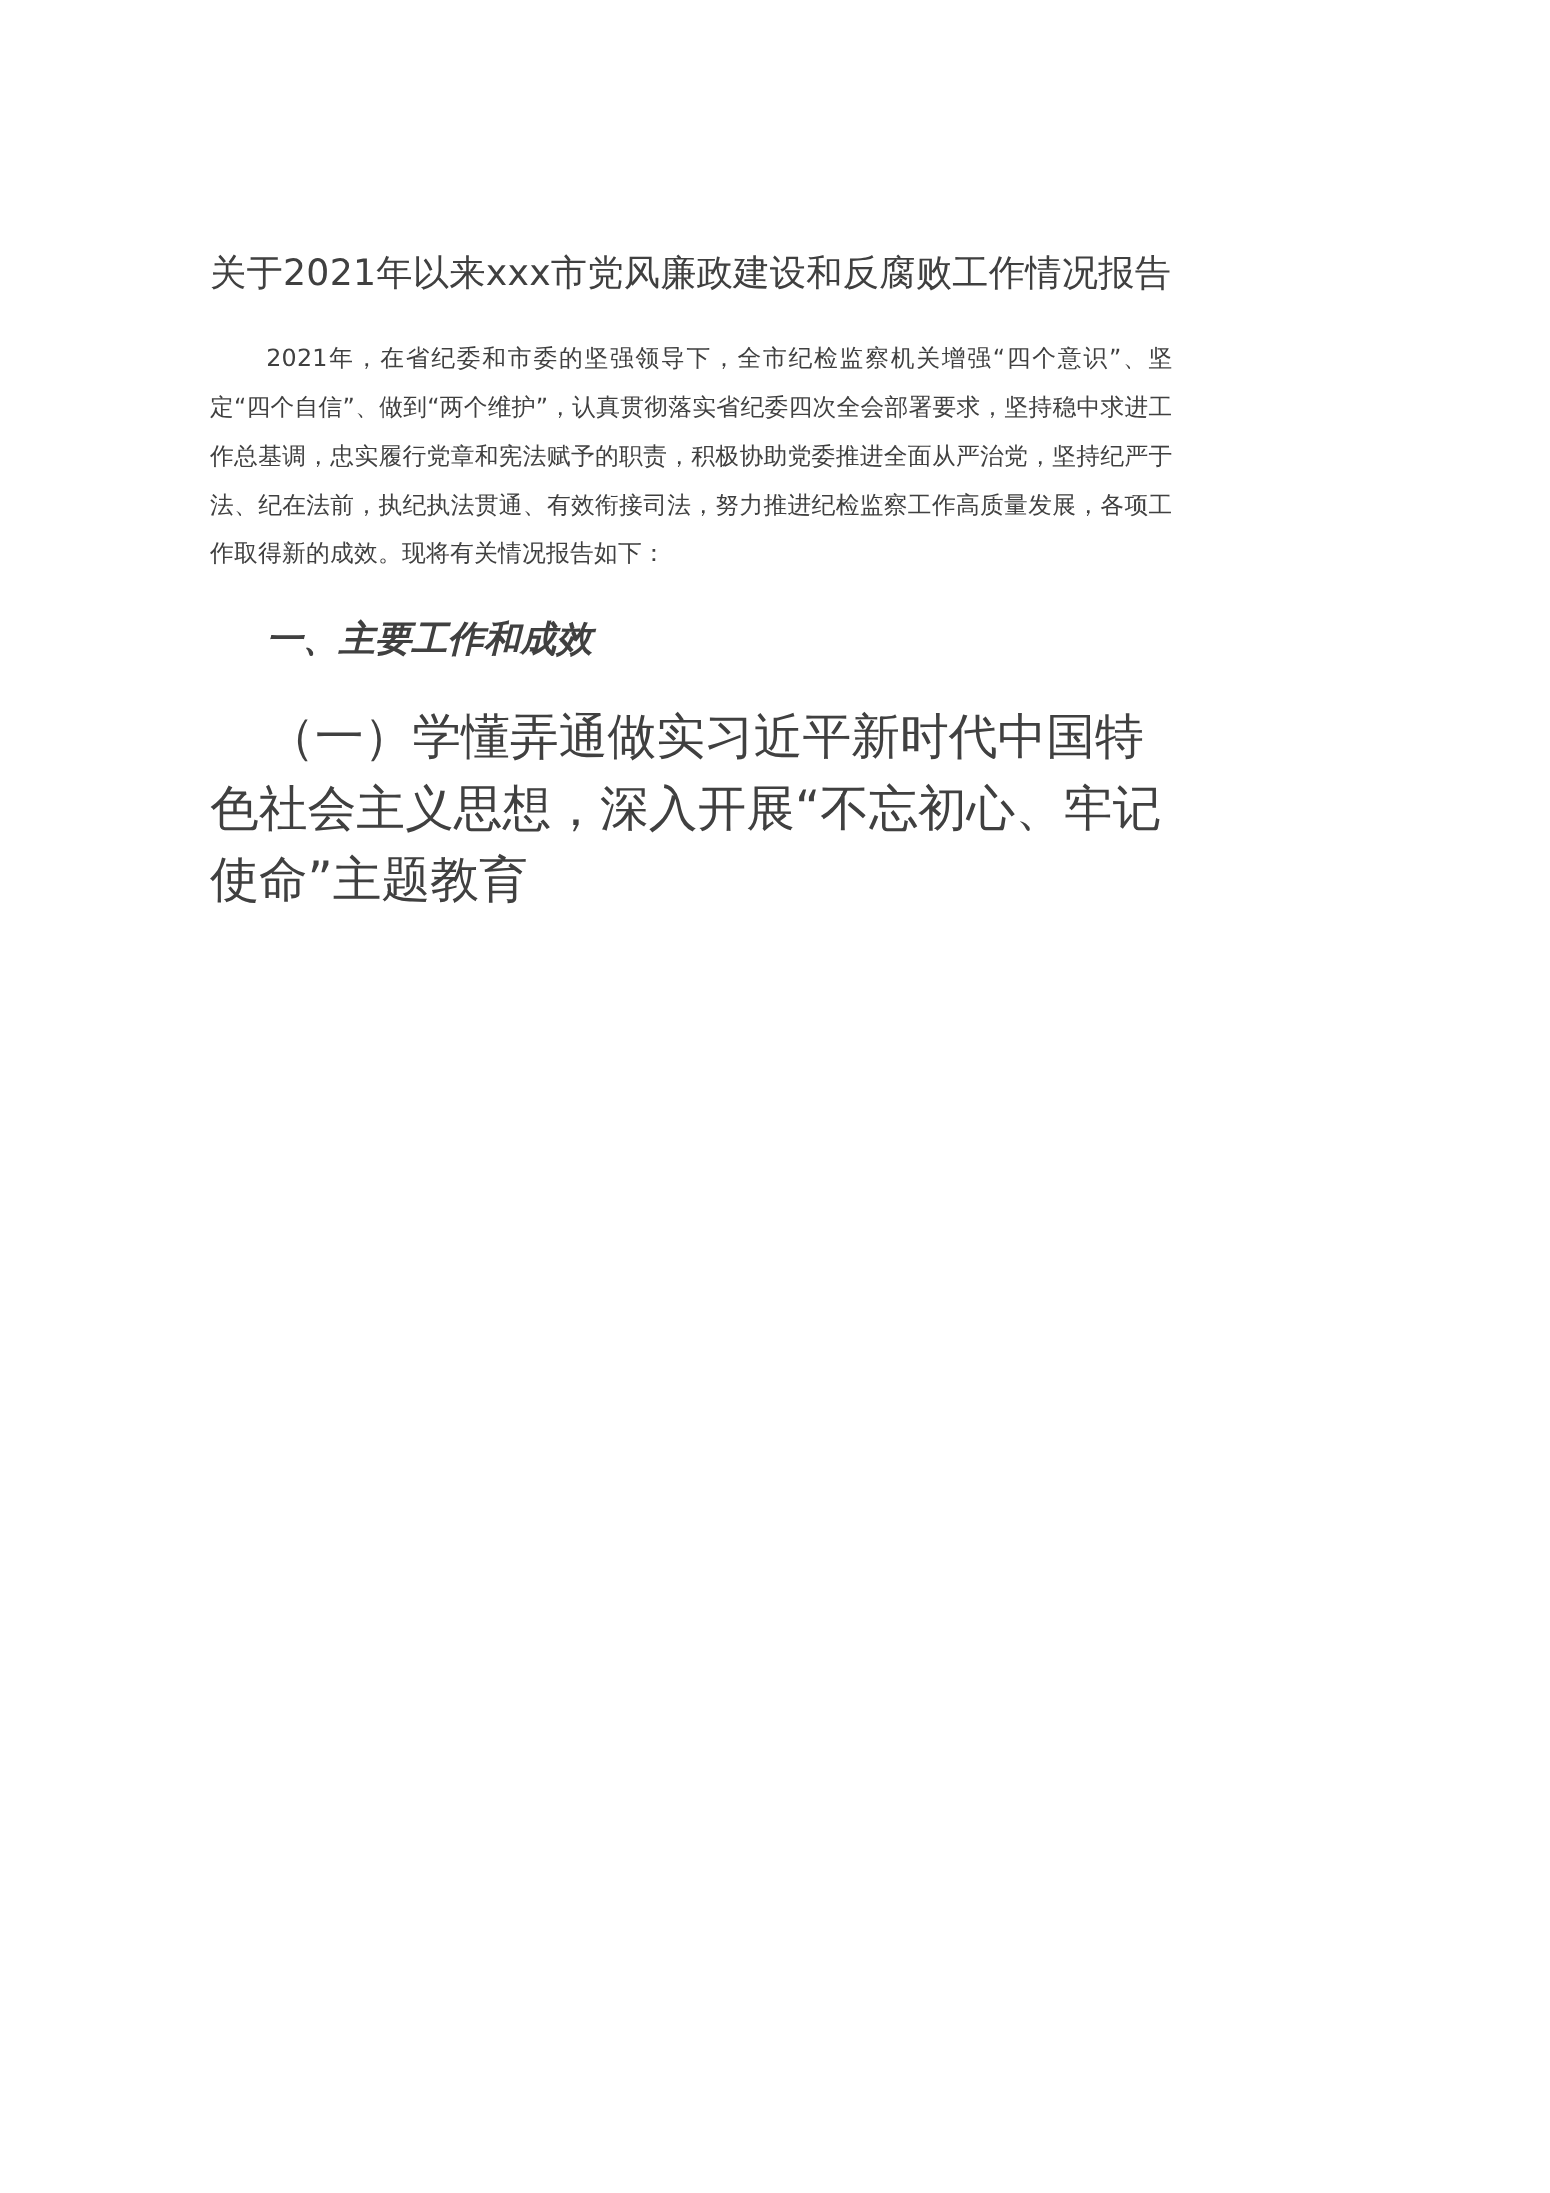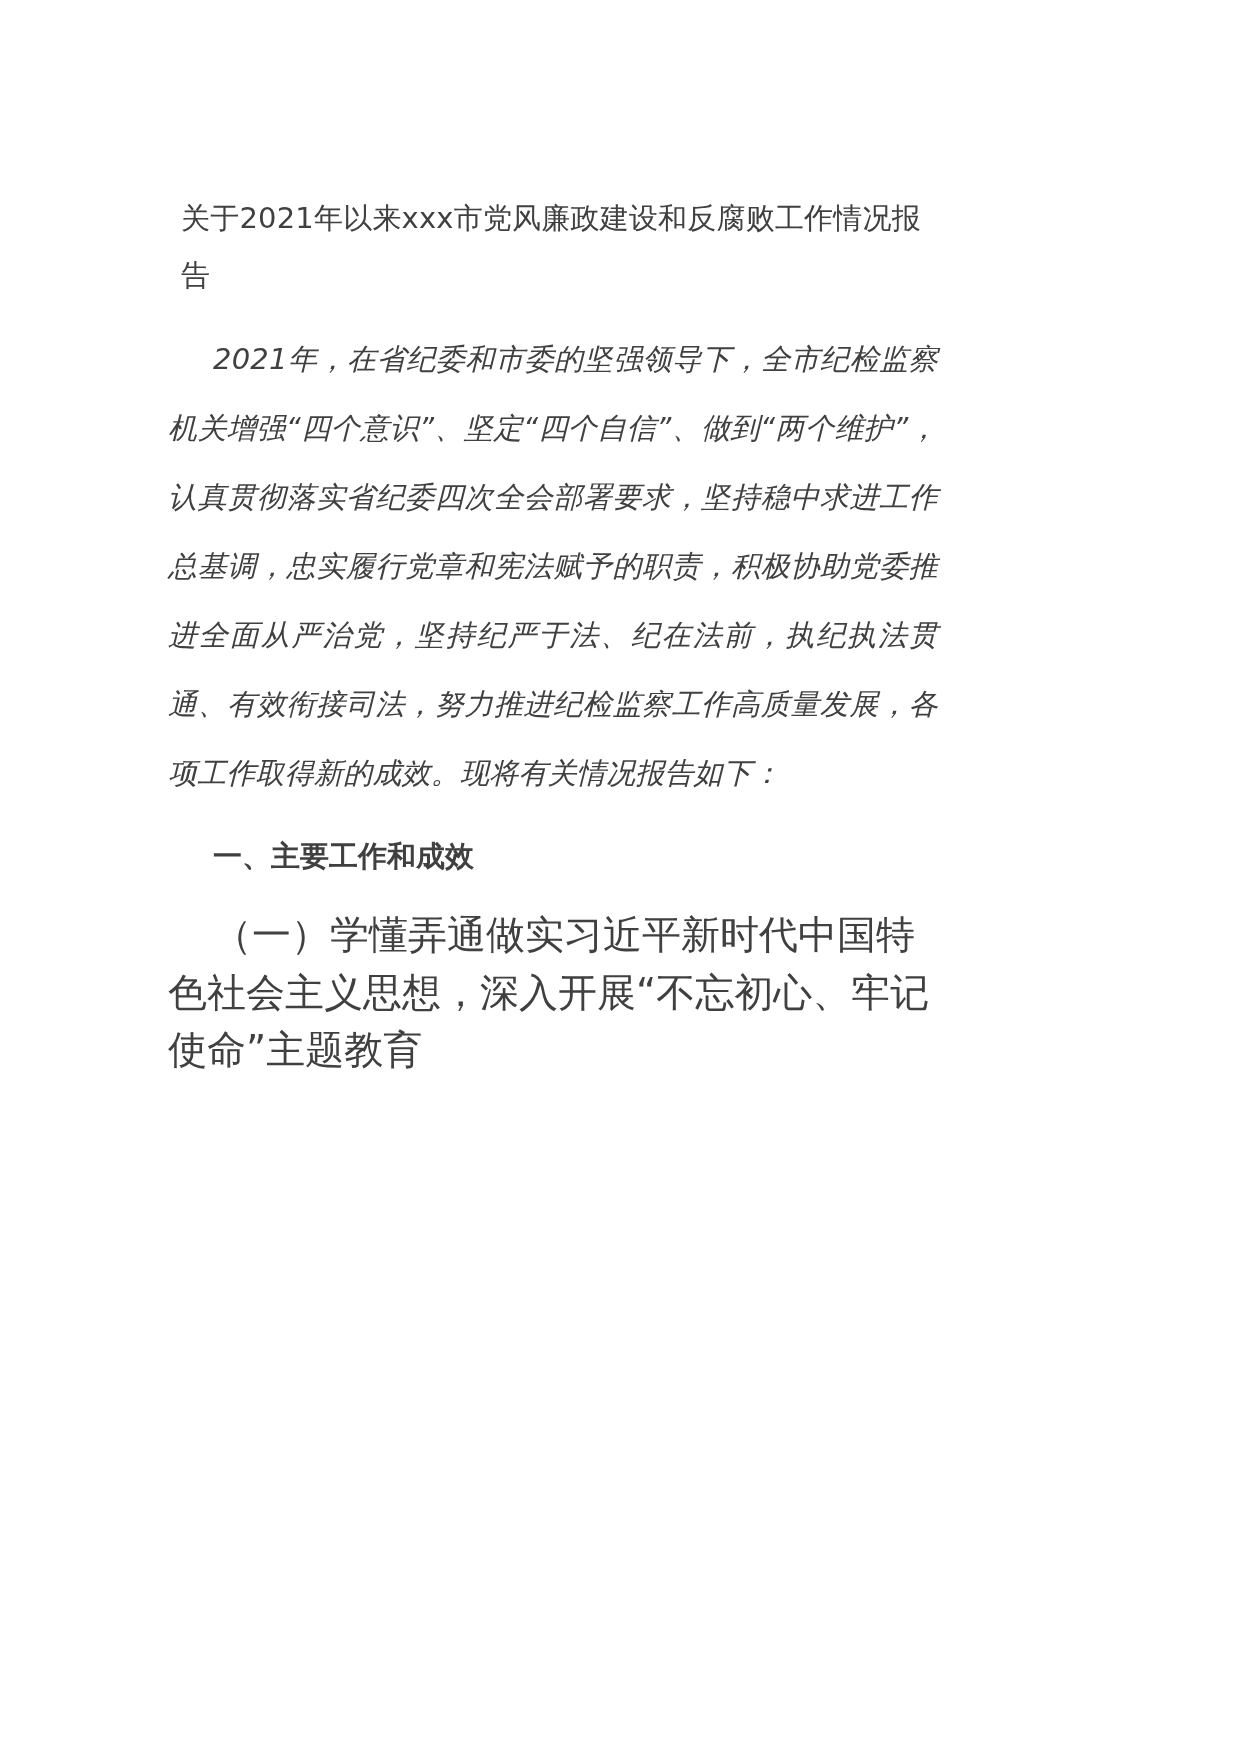--- a/index.html
+++ b/index.html
@@ -17,39 +17,39 @@
     }
     .page {
       position: absolute;
       left: 168px;
       top: 190px;
       width: 770px;
     }
     .title {
       font-size: 29px;
       line-height: 57px;
-      margin: 0 0 21px 13px;
+      margin: 0 0 21px 0;
       font-weight: normal;
       letter-spacing: 0.2px;
     }
     .para {
-      font-size: 29px;
-      line-height: 69px;
+      font-size: 19px;
+      line-height: 39px;
       margin: 0 0 20px 0;
       text-indent: 45px;
       text-align: justify;
       letter-spacing: 0.2px;
-      font-style: italic;
     }
     .heading {
       font-size: 29px;
       line-height: 57px;
       margin: 0 0 21px 0;
       text-indent: 45px;
       font-weight: bold;
+      font-style: italic;
     }
     .subheading {
       font-size: 39px;
       line-height: 57.5px;
       margin: 0 0 20px 0;
       text-indent: 45px;
       font-weight: normal;
     }
   </style>
 </head>

